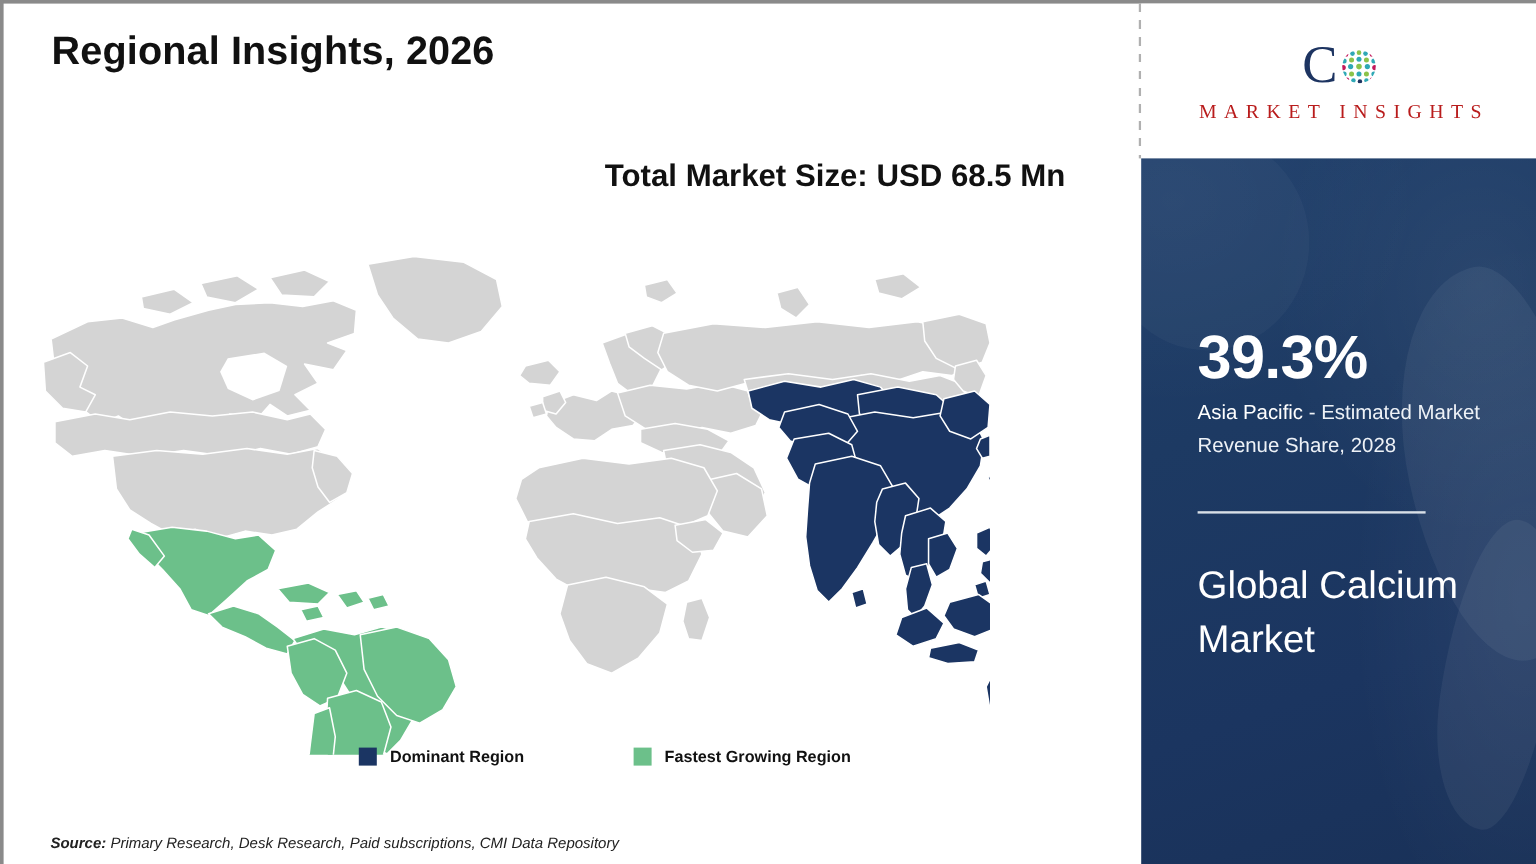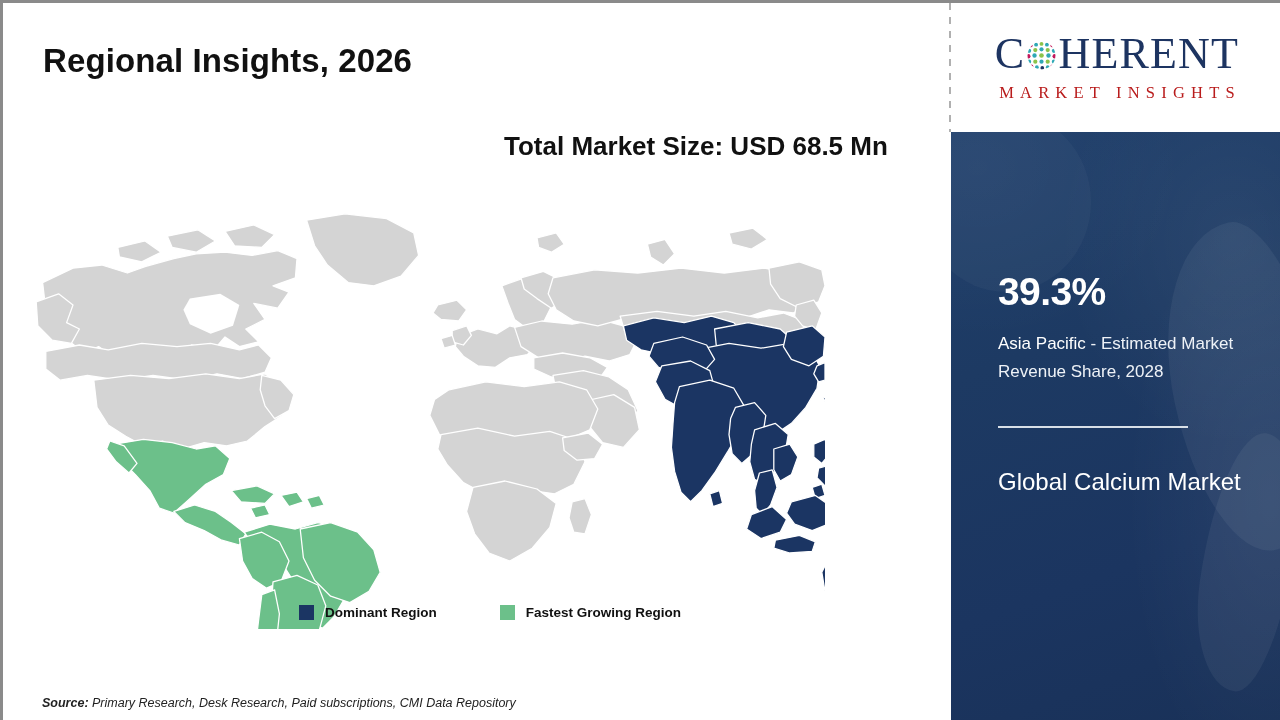--- a/index.html
+++ b/index.html
@@ -14,40 +14,40 @@
     border-top:3px solid #8a8a8a;
     border-left:3px solid #8a8a8a;
     box-sizing:border-box;
     background:#fff;
   }
 
   
   .left-panel{position:absolute;left:0;top:0;width:947px;height:720px;}
 
   .page-title{
-    position:absolute;left:40px;top:39px;
+    position:absolute;left:40px;top:20px;
     font-size:33px;font-weight:bold;color:#111111;
     letter-spacing:.1px;white-space:nowrap;
   }
 
   .market-size{
     position:absolute;left:501px;top:124px;width:392px;
     font-size:26px;color:#111;line-height:1.52;
   }
   .market-size .lbl{font-weight:bold;}
   .market-size .val{font-weight:bold;}
 
   
   .map-wrap{position:absolute;left:22px;top:206px;width:800px;height:420px;}
   .map-wrap svg{display:block;width:100%;height:100%;}
 
   
-  .legend{position:absolute;left:296px;top:602px;display:flex;align-items:flex-end;gap:0;}
+  .legend{position:absolute;left:296px;top:620px;display:flex;align-items:flex-end;gap:12px;}
   .legend-item{display:flex;align-items:center;}
-  .legend-item + .legend-item{margin-left:63px;}
+  .legend-item + .legend-item{margin-left:79px;}
   .swatch{width:15px;height:15px;display:inline-block;}
   .sw-dominant{background:#1b3563;}
   .sw-fastest{background:#6cc08a;}
   .legend-label{
     margin-left:11px;font-size:13.5px;font-weight:bold;color:#111;white-space:nowrap;
   }
 
   
   .source{
     position:absolute;left:39px;top:693px;
@@ -89,33 +89,33 @@
       linear-gradient(160deg,#1f3f6b 0%,#1d3a63 35%,#1b3560 70%,#193158 100%);
     overflow:hidden;
   }
   .rp-shape{position:absolute;opacity:.055;background:#ffffff;}
   .rp-s1{right:-40px;top:90px;width:150px;height:330px;border-radius:60% 40% 55% 45%/50% 55% 45% 50%;transform:rotate(-12deg);}
   .rp-s2{right:-10px;top:300px;width:90px;height:260px;border-radius:50% 50% 45% 55%/60% 40% 60% 40%;transform:rotate(8deg);}
   .rp-s3{left:-30px;top:-20px;width:170px;height:180px;border-radius:50%;opacity:.03;}
 
   .pct{
     position:absolute;left:47px;top:140px;
-    font-size:39px;font-weight:bold;color:#ffffff;letter-spacing:-.6px;line-height:1;
+    font-size:51px;font-weight:bold;color:#ffffff;letter-spacing:-.6px;line-height:1;
   }
   .pct-desc{
     position:absolute;left:47px;top:198px;width:238px;
     font-size:17px;color:#eef2f7;line-height:1.62;
   }
   .pct-desc b{font-weight:normal;color:#ffffff;}
   .rp-rule{
     position:absolute;left:47px;top:294px;width:190px;height:1.5px;background:#e8eef2;opacity:.92;
   }
   .market-name{
     position:absolute;left:47px;top:333px;width:250px;
-    font-size:24px;font-weight:300;color:#ffffff;line-height:1.42;
+    font-size:32px;font-weight:300;color:#ffffff;line-height:1.42;
   }
 </style>
 </head>
 <body>
 
 <div class="page">
 
   <div class="left-panel">
 
     <div class="page-title">Regional Insights, 2026</div>
@@ -320,21 +320,20 @@
           <circle cx="28" cy="28" r="2.7" fill="#8bc34a"></circle>
           <circle cx="36" cy="28" r="2.7" fill="#2fa8b5"></circle>
 
           <circle cx="7" cy="34" r="2.4" fill="#c2185b"></circle>
           <circle cx="14" cy="35" r="2.4" fill="#2fa8b5"></circle>
           <circle cx="21" cy="36" r="2.4" fill="#1d3461"></circle>
           <circle cx="28" cy="35" r="2.4" fill="#2fa8b5"></circle>
           <circle cx="34" cy="34" r="2.4" fill="#c2185b"></circle>
         </g>
       </svg>
-      <span class="logo-word">HERENT</span>
     </div>
     <div class="logo-sub">MARKET INSIGHTS</div>
   </div>
 
   <div class="right-panel">
     <div class="rp-shape rp-s1"></div>
     <div class="rp-shape rp-s2"></div>
     <div class="rp-shape rp-s3"></div>
 
     <div class="pct">39.3%</div>

